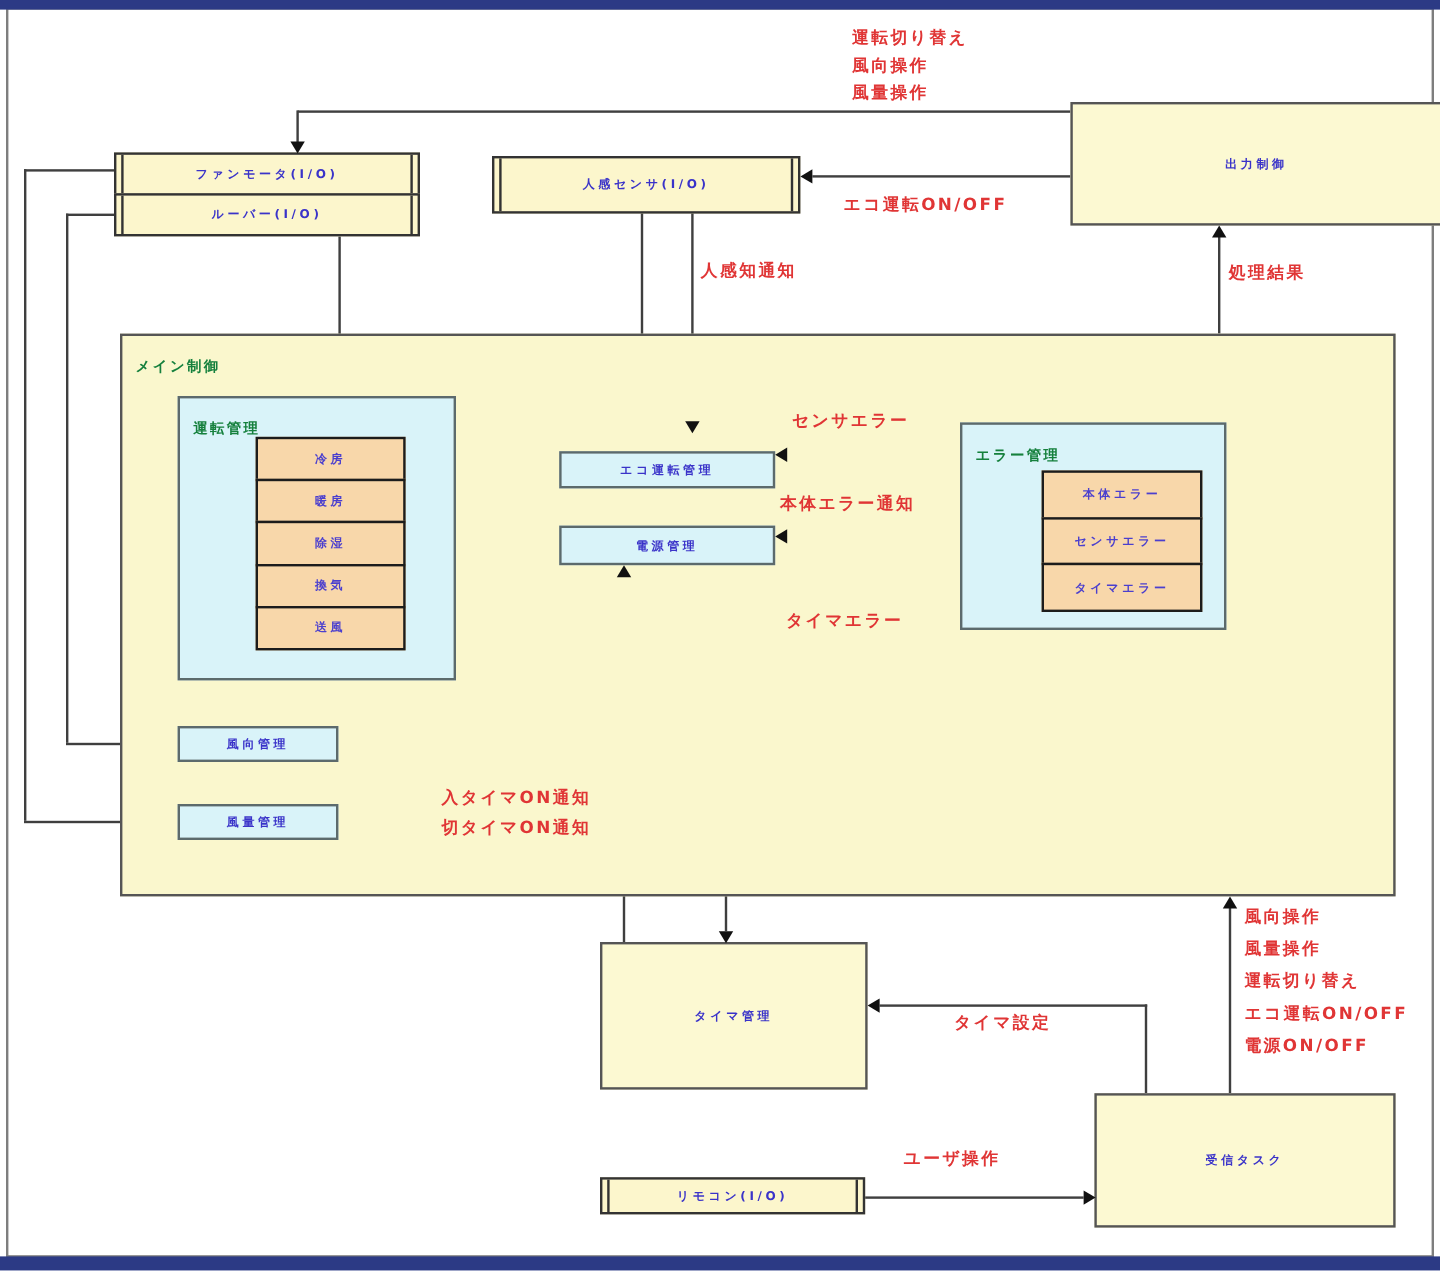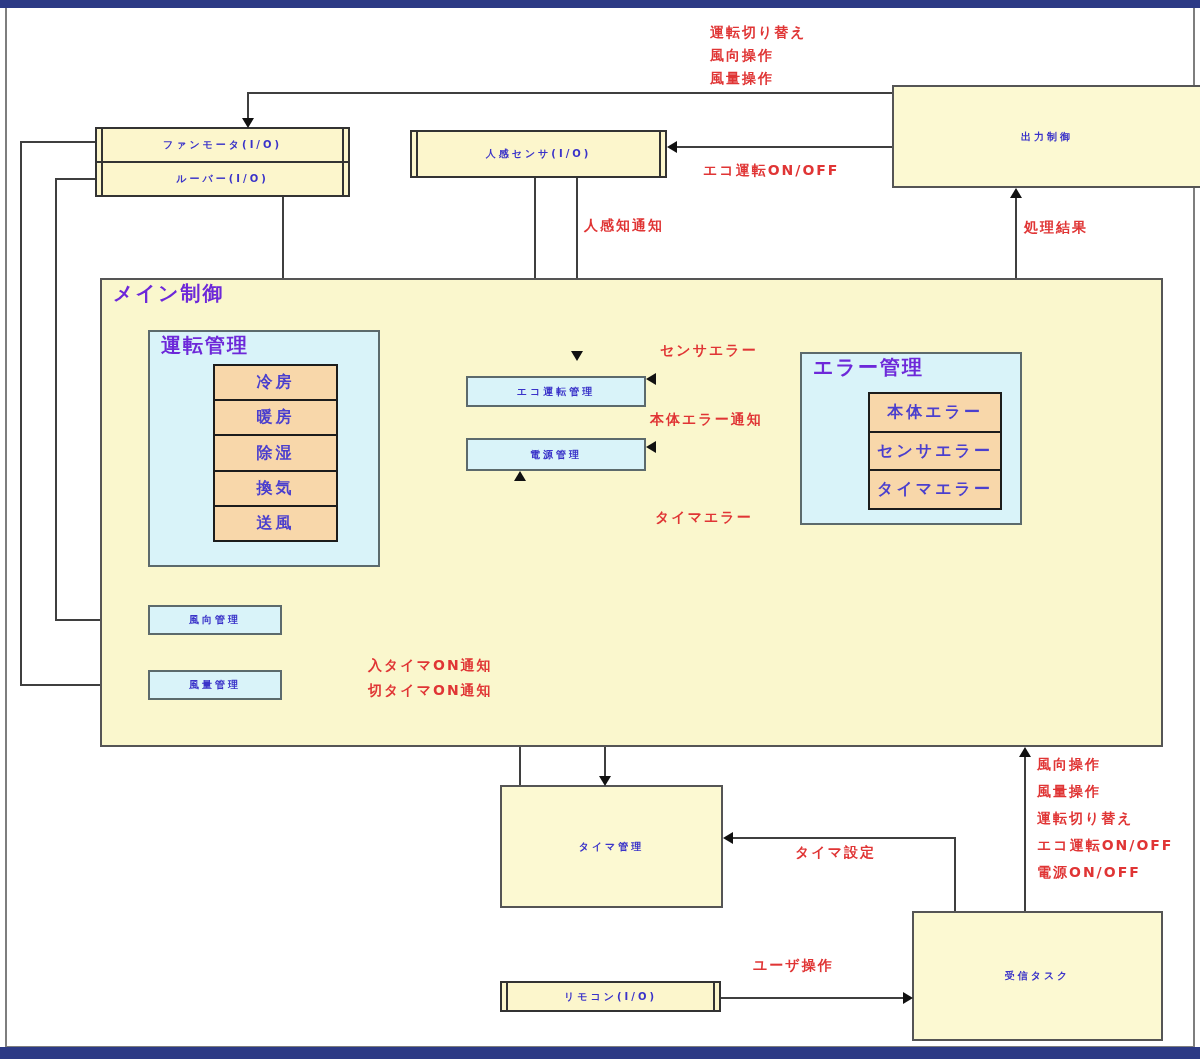--- a/index.html
+++ b/index.html
@@ -19,24 +19,24 @@
   .arr-right{border-top:6px solid transparent;border-bottom:6px solid transparent;border-left:10px solid #111;}
   .box{position:absolute;box-sizing:border-box;display:flex;align-items:center;justify-content:center;
        font-weight:bold;font-size:10px;color:#3a33c9;letter-spacing:3px;z-index:2;}
   .box-yellow{background:#fcf9d2;border:2px solid #555;}
   .box-io{background:#fcf6cc;border:2px solid #333;}
   .box-io::before,.box-io::after{content:"";position:absolute;top:0;bottom:0;width:2px;background:#333;}
   .box-io::before{left:4px;} .box-io::after{right:4px;}
   .box-blue{background:#d9f3f9;border:2px solid #5c6a6c;}
   .panel{position:absolute;box-sizing:border-box;z-index:1;background:#faf7cd;border:2px solid #555;}
   .panel-blue{position:absolute;box-sizing:border-box;z-index:2;background:#d9f3f9;border:2px solid #5c6a6c;}
-  .panel-label{position:absolute;left:11px;top:0;font-weight:bold;font-size:20px;color:#6d28d9;letter-spacing:2px;}
+  .panel-label{position:absolute;left:11px;top:17px;font-weight:bold;font-size:12px;color:#15803d;letter-spacing:2px;}
   .stack{position:absolute;display:flex;flex-direction:column;z-index:3;}
   .stack .row{flex:1;box-sizing:border-box;background:#f8d7aa;border:2px solid #1c1c1c;margin-top:-2px;
-       display:flex;align-items:center;justify-content:center;font-weight:bold;font-size:16px;color:#4b3fce;letter-spacing:3px;}
+       display:flex;align-items:center;justify-content:center;font-weight:bold;font-size:10px;color:#4b3fce;letter-spacing:3px;}
   .stack .row:first-child{margin-top:0;}
   .red-label{position:absolute;color:#e03535;font-weight:bold;font-size:14px;letter-spacing:2px;z-index:4;white-space:nowrap;}
 </style>
 </head>
 <body>
 
 <div id="canvas">
   <div class="topbar"></div>
   <div class="bottombar"></div>
   <div class="frame"></div>
@@ -151,21 +151,21 @@
   <div class="box box-blue" style="left:148px;top:605px;width:134px;height:30px;">
     <span>風向管理</span>
   </div>
   <div class="box box-blue" style="left:148px;top:670px;width:134px;height:30px;">
     <span>風量管理</span>
   </div>
 
   <div class="box box-yellow" style="left:500px;top:785px;width:223px;height:123px;">
     <span>タイマ管理</span>
   </div>
-  <div class="box box-yellow" style="left:912px;top:911px;width:251px;height:130px;">
+  <div class="box box-yellow" style="left:912px;top:911px;width:251px;height:112px;">
     <span>受信タスク</span>
   </div>
   <div class="box box-io" style="left:500px;top:981px;width:221px;height:31px;">
     <span>リモコン(I/O)</span>
   </div>
 
   <div class="red-label" style="left:710px;top:21px;line-height:23px;">
     <div>運転切り替え</div>
     <div>風向操作</div>
     <div>風量操作</div>

